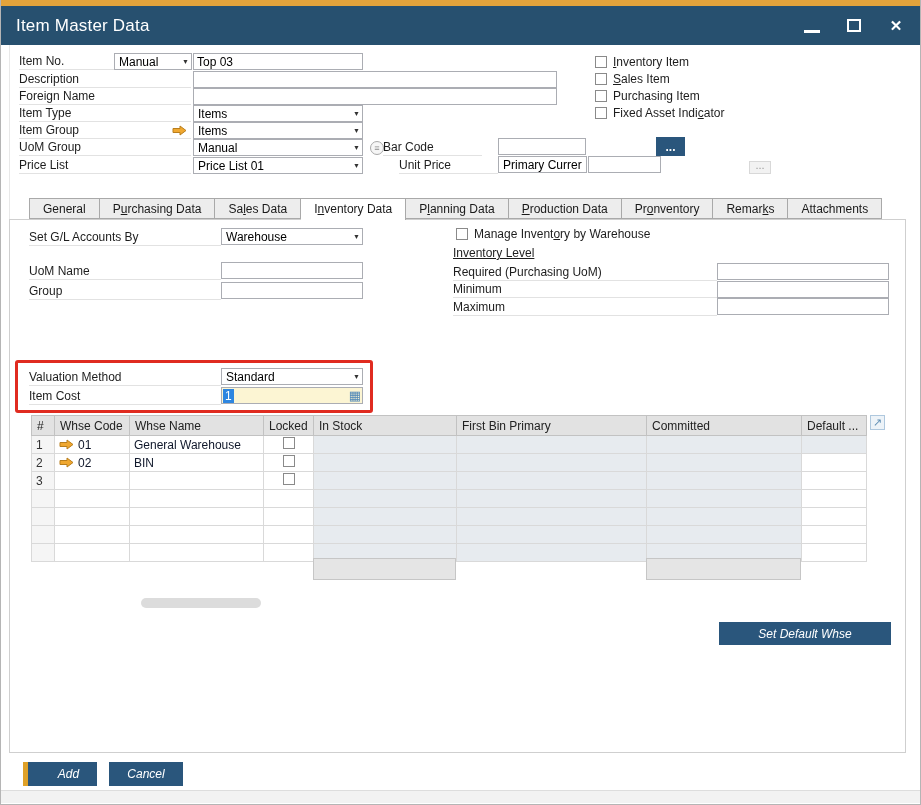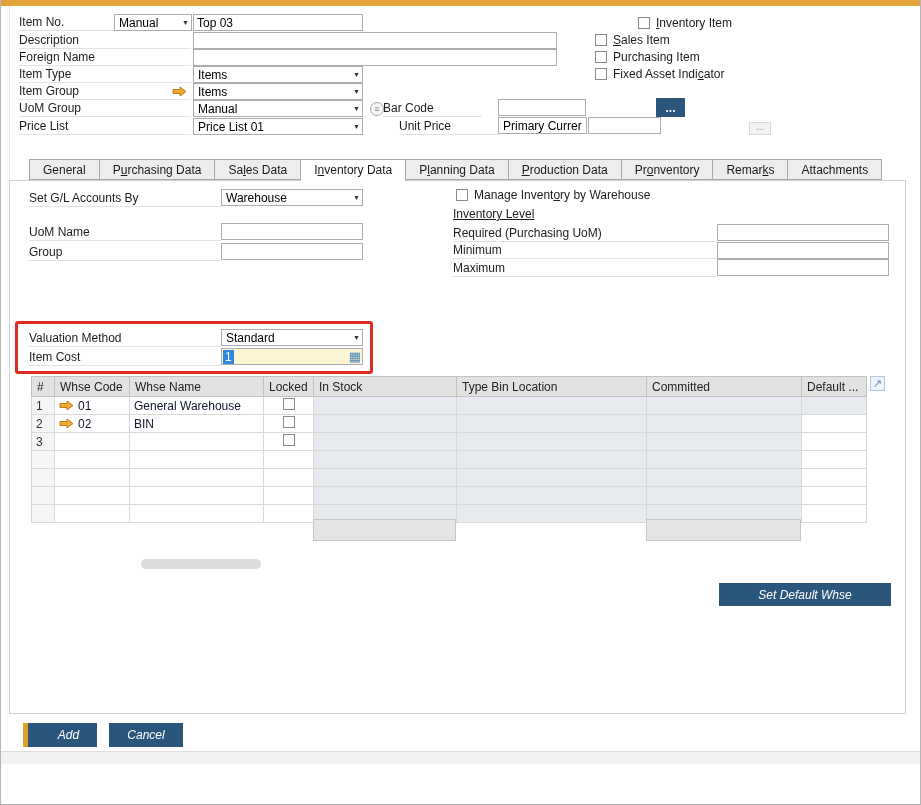--- a/index.html
+++ b/index.html
@@ -49,20 +49,34 @@
   .btn-blue { position:absolute; background:#2A567C; color:#fff; font-size:12px; display:flex; align-items:center; justify-content:center; cursor:default;font-style:italic; }
   .addstripe { border-left:5px solid #DFA128; }
   .wfooter { position:absolute; left:0; top:745px; width:100%; height:13px; background:#F2F2F2; border-top:1px solid #DDDDDD; }
   .frameline { position:absolute; left:8px; top:0; width:1px; height:174px; background:#E8E8E8; }
 </style>
 </head>
 <body>
 
 <div class="window">
   <div class="stripe"></div>
+  <div class="titlebar">
+    <span class="title">Item Master Data</span>
+    <div class="controls">
+      <span class="ctl">
+          <span class="ic-min"></span>
+        </span>
+      <span class="ctl">
+          <span class="ic-max"></span>
+        </span>
+      <span class="ctl">
+          <span class="ic-close">✕</span>
+        </span>
+    </div>
+  </div>
 
   <div class="body">
     <div class="frameline"></div>
 
     <div class="lbl abs" style="left:18px;top:8px;width:95px;">Item No.</div>
     <div class="dd" style="left:113px;top:8px;width:78px;">
         <span>Manual</span>
       </div>
     <input class="inp" style="left: 192px; top: 8px; width: 170px;" value="Top 03">
 
@@ -90,21 +104,21 @@
         <span>Manual</span>
       </div>
     <span class="circ abs" style="left:369px;top:96px;">≡</span>
 
     <div class="lbl abs" style="left:18px;top:112px;width:172px;">Price List</div>
     <div class="dd" style="left:192px;top:112px;width:170px;">
         <span>Price List 01</span>
       </div>
 
     <div id="item-flags">
-        <div class="flag" style="left: 594px; top: 10px; margin-left: 43px;">
+        <div class="flag" style="left: 594px; top: 10px;">
     <span class="cb"></span>
     <span><span></span><span class="key">I</span><span>nventory Item</span></span>
   </div>
         <div class="flag" style="left: 594px; top: 27px;">
     <span class="cb"></span>
     <span><span></span><span class="key">S</span><span>ales Item</span></span>
   </div>
         <div class="flag" style="left: 594px; top: 44px;">
     <span class="cb"></span>
     <span><span>Purchasing Item</span><span class="key"></span><span></span></span>
@@ -188,21 +202,21 @@
           <col style="width:155px">
           <col style="width:65px">
       </colgroup>
       <thead>
           <tr id="wt-head">
             <th>#</th>
             <th>Whse Code</th>
             <th>Whse Name</th>
             <th>Locked</th>
             <th>In Stock</th>
-            <th>Type Bin Location</th>
+            <th>First Bin Primary</th>
             <th>Committed</th>
             <th>Default ...</th>
           </tr>
         </thead>
       <tbody id="wt-body">
           <tr>
             <td class="numc">1</td>
             <td>
               <span class="codewrap">
                 <svg class="la" width="15" height="11" viewBox="0 0 15 11" style="flex:none">

